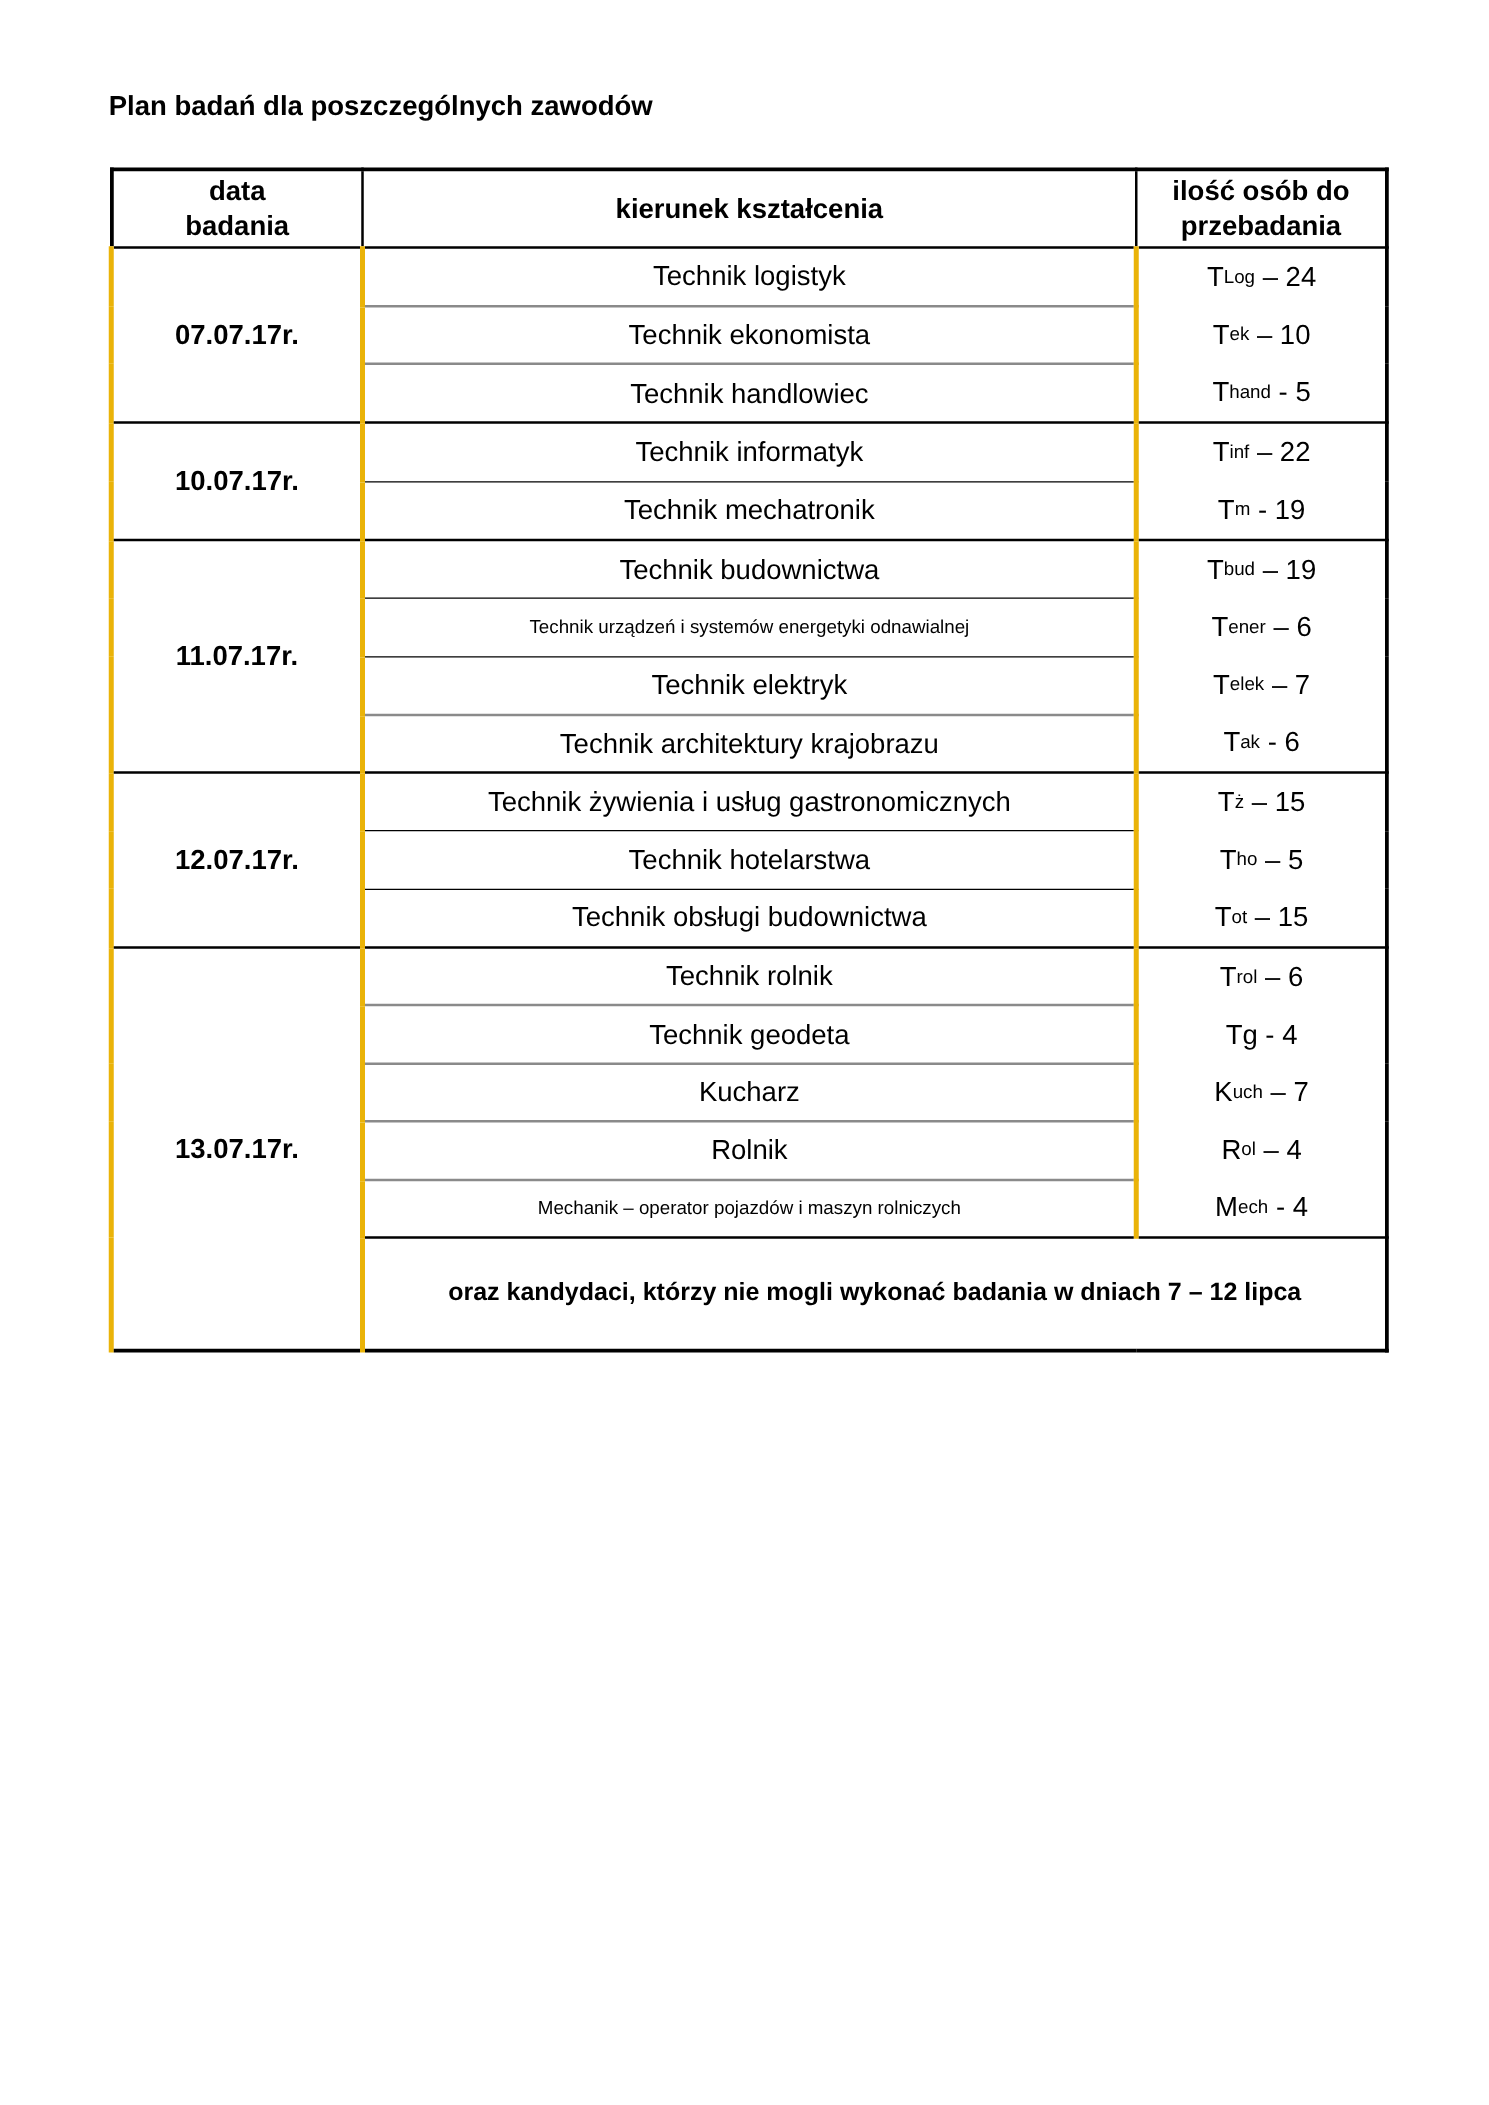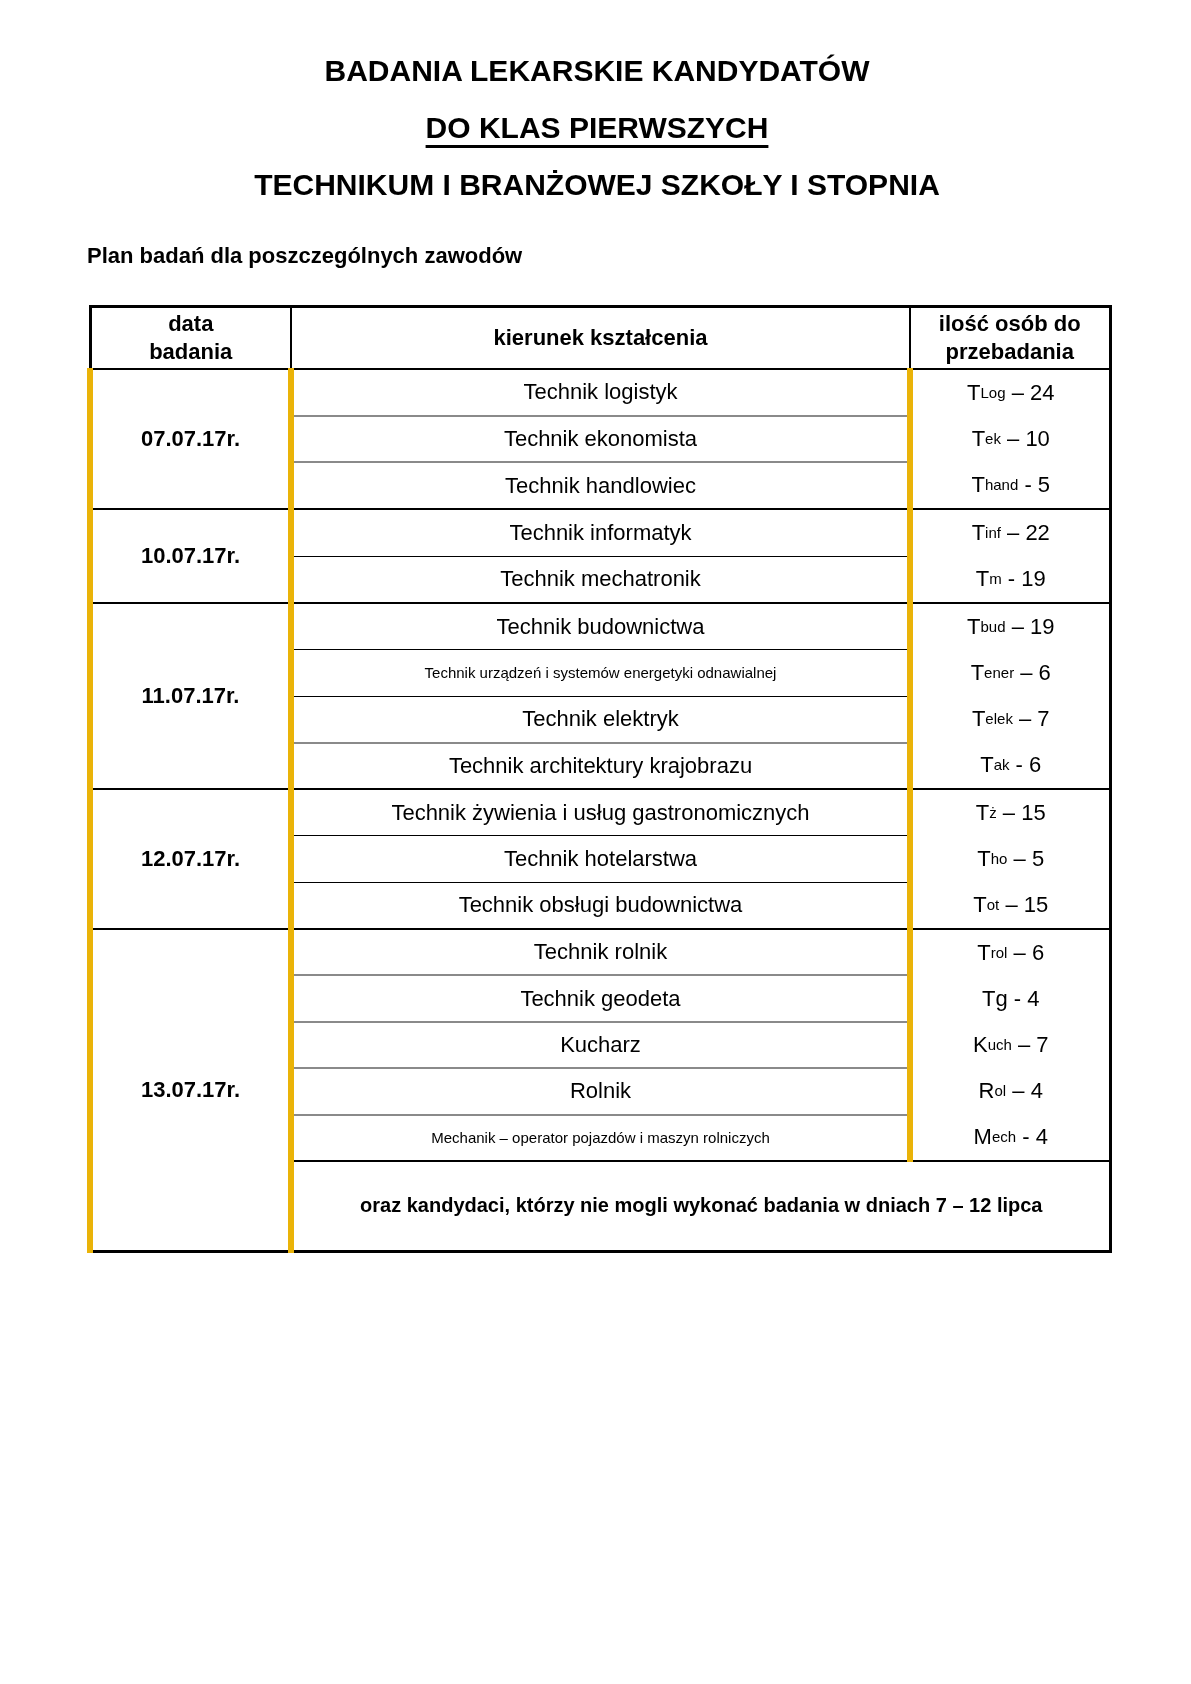--- a/index.html
+++ b/index.html
@@ -70,21 +70,21 @@
     font-size: 22px;
     font-weight: bold;
     height: 60px;
     line-height: 28px;
     text-align: center;
     padding: 0;
     white-space: pre-line;
     vertical-align: middle;
   }
   table.plan td {
-    border-left: 6px solid #eab308;
+    border-left: 4px solid #eab308;
     border-right: 2px solid #000;
     padding: 0;
     vertical-align: middle;
     margin-top: 48px;
   }
   tr.occ-row { height: 46px; }
   td.occ {
     text-align: center;
     font-size: 22px;
   }
@@ -126,25 +126,20 @@
     text-align: center;
     font-weight: bold;
     font-size: 20px;
   }
 </style>
 </head>
 <body>
 
 <div class="page">
 
-  <h1 class="doc-title">
-    <span class="tl">BADANIA LEKARSKIE KANDYDATÓW</span>
-    <span class="tl"><span class="tl-underlined">DO KLAS PIERWSZYCH</span></span>
-    <span class="tl">TECHNIKUM I BRANŻOWEJ SZKOŁY I STOPNIA</span>
-  </h1>
 
 
 
   <p class="table-title">Plan badań dla poszczególnych zawodów</p>
 
   <table class="plan">
     <colgroup>
       <col style="width:201px">
       <col style="width:619px">
       <col style="width:200px">

